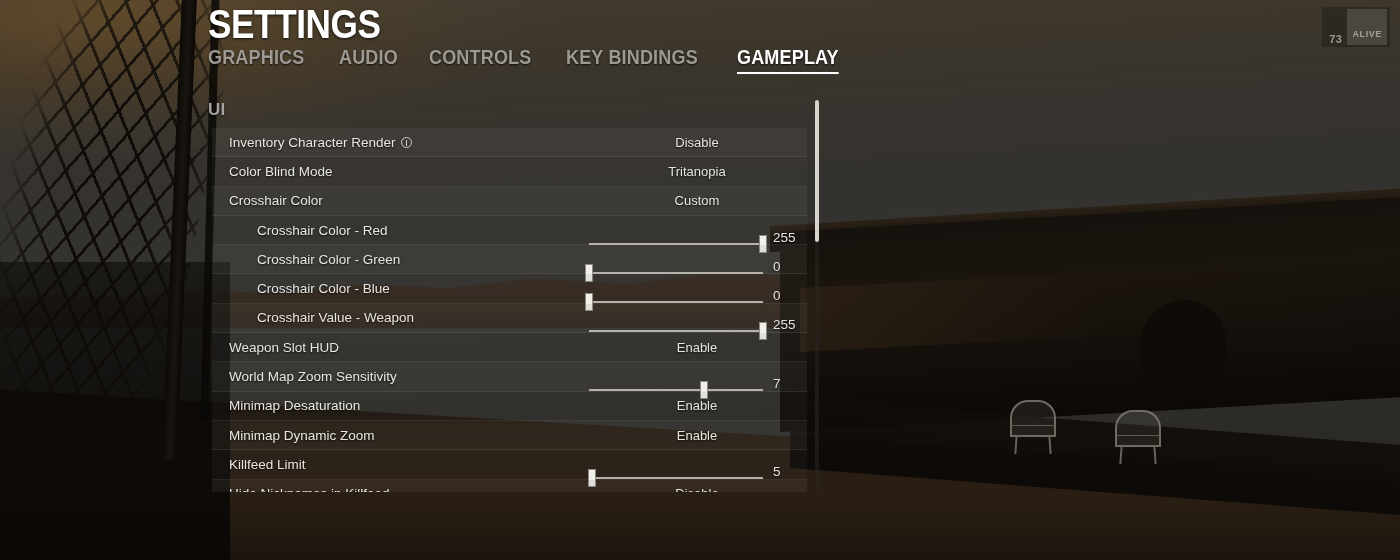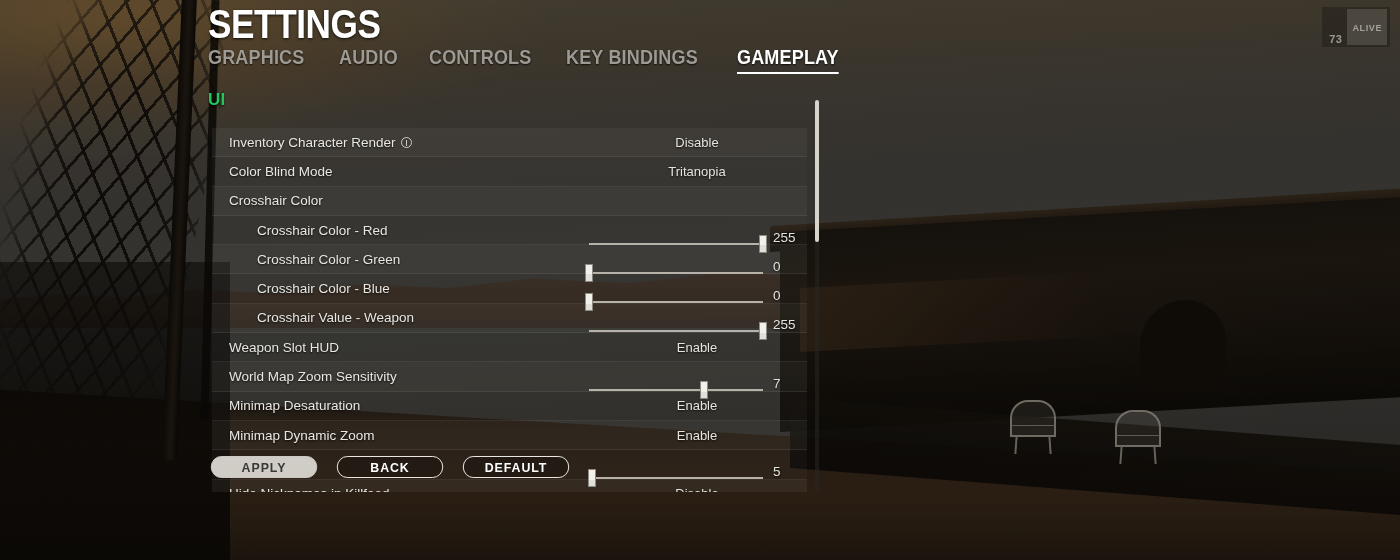--- a/index.html
+++ b/index.html
@@ -176,21 +176,21 @@
   }
   #alive-count {
     color: #d8d5cd; font-size: 11px; font-weight: bold;
     letter-spacing: .5px; padding: 1px 5px 0 4px;
     font-family: "Liberation Sans Narrow", "Liberation Sans", sans-serif;
     margin-top: 23px;
   }
   #alive-label {
     background: #55524a; color: #e3e0d8;
     font-size: 9px; font-weight: bold; letter-spacing: .6px;
-    padding: 14px 5px 1px 5px;
+    padding: 20px 5px 1px 5px;
     font-family: "Liberation Sans Narrow", "Liberation Sans", sans-serif;
   }
 
   
   #settings {
     position: absolute; left: 0; top: 0; width: 860px; height: 488px;
   }
 
   #page-title {
     position: absolute; left: 208px; top: 2px;
@@ -222,22 +222,22 @@
     cursor: pointer;
     border-bottom: 2px solid transparent;
     text-shadow: 0 1px 2px rgba(0,0,0,.75);
   }
   .tab.active {
     color: #ffffff;
     border-bottom-color: #ffffff;
   }
 
   #section-title {
-    position: absolute; left: 208px; top: 90px;
-    color: #22c55e;
+    position: absolute; left: 208px; top: 100px;
+    color: #a3a3a3;
     font-size: 17px;
     font-weight: bold;
     letter-spacing: .3px;
     font-family: "Liberation Sans Narrow", "Liberation Sans", sans-serif;
     text-shadow: 0 1px 2px rgba(0,0,0,.8);
     text-align: right;
   }
 
   #rows-viewport {
     position: absolute;
@@ -437,20 +437,21 @@
           <div class="row">
             <div class="row-label"><span>Inventory Character Render</span><span class="info-icon"></span></div>
             <div class="row-value">Disable</div>
           </div>
           <div class="row alt">
             <div class="row-label"><span>Color Blind Mode</span></div>
             <div class="row-value">Tritanopia</div>
           </div>
           <div class="row">
             <div class="row-label"><span>Crosshair Color</span></div>
+            <div class="row-value">Custom</div>
           </div>
           <div class="row alt">
             <div class="row-label indent"><span>Crosshair Color - Red</span></div>
             <div class="row-slider">
               <div class="track">
                 <div class="thumb" style="left: 100%;"></div>
               </div>
               <div class="slider-num">255</div>
             </div>
           </div>
@@ -515,20 +516,15 @@
             <div class="row-label"><span>Hide Nicknames in Killfeed</span></div>
             <div class="row-value">Disable</div>
           </div>
         </div>
     </div>
 
     <div id="scrollbar">
       <div id="scroll-thumb"></div>
     </div>
 
-    <div id="footer-buttons">
-        <div class="btn btn-primary">APPLY</div>
-        <div class="btn btn-outline">BACK</div>
-        <div class="btn btn-outline">DEFAULT</div>
-      </div>
 
   </div>
 </div>
 
 </body></html>

